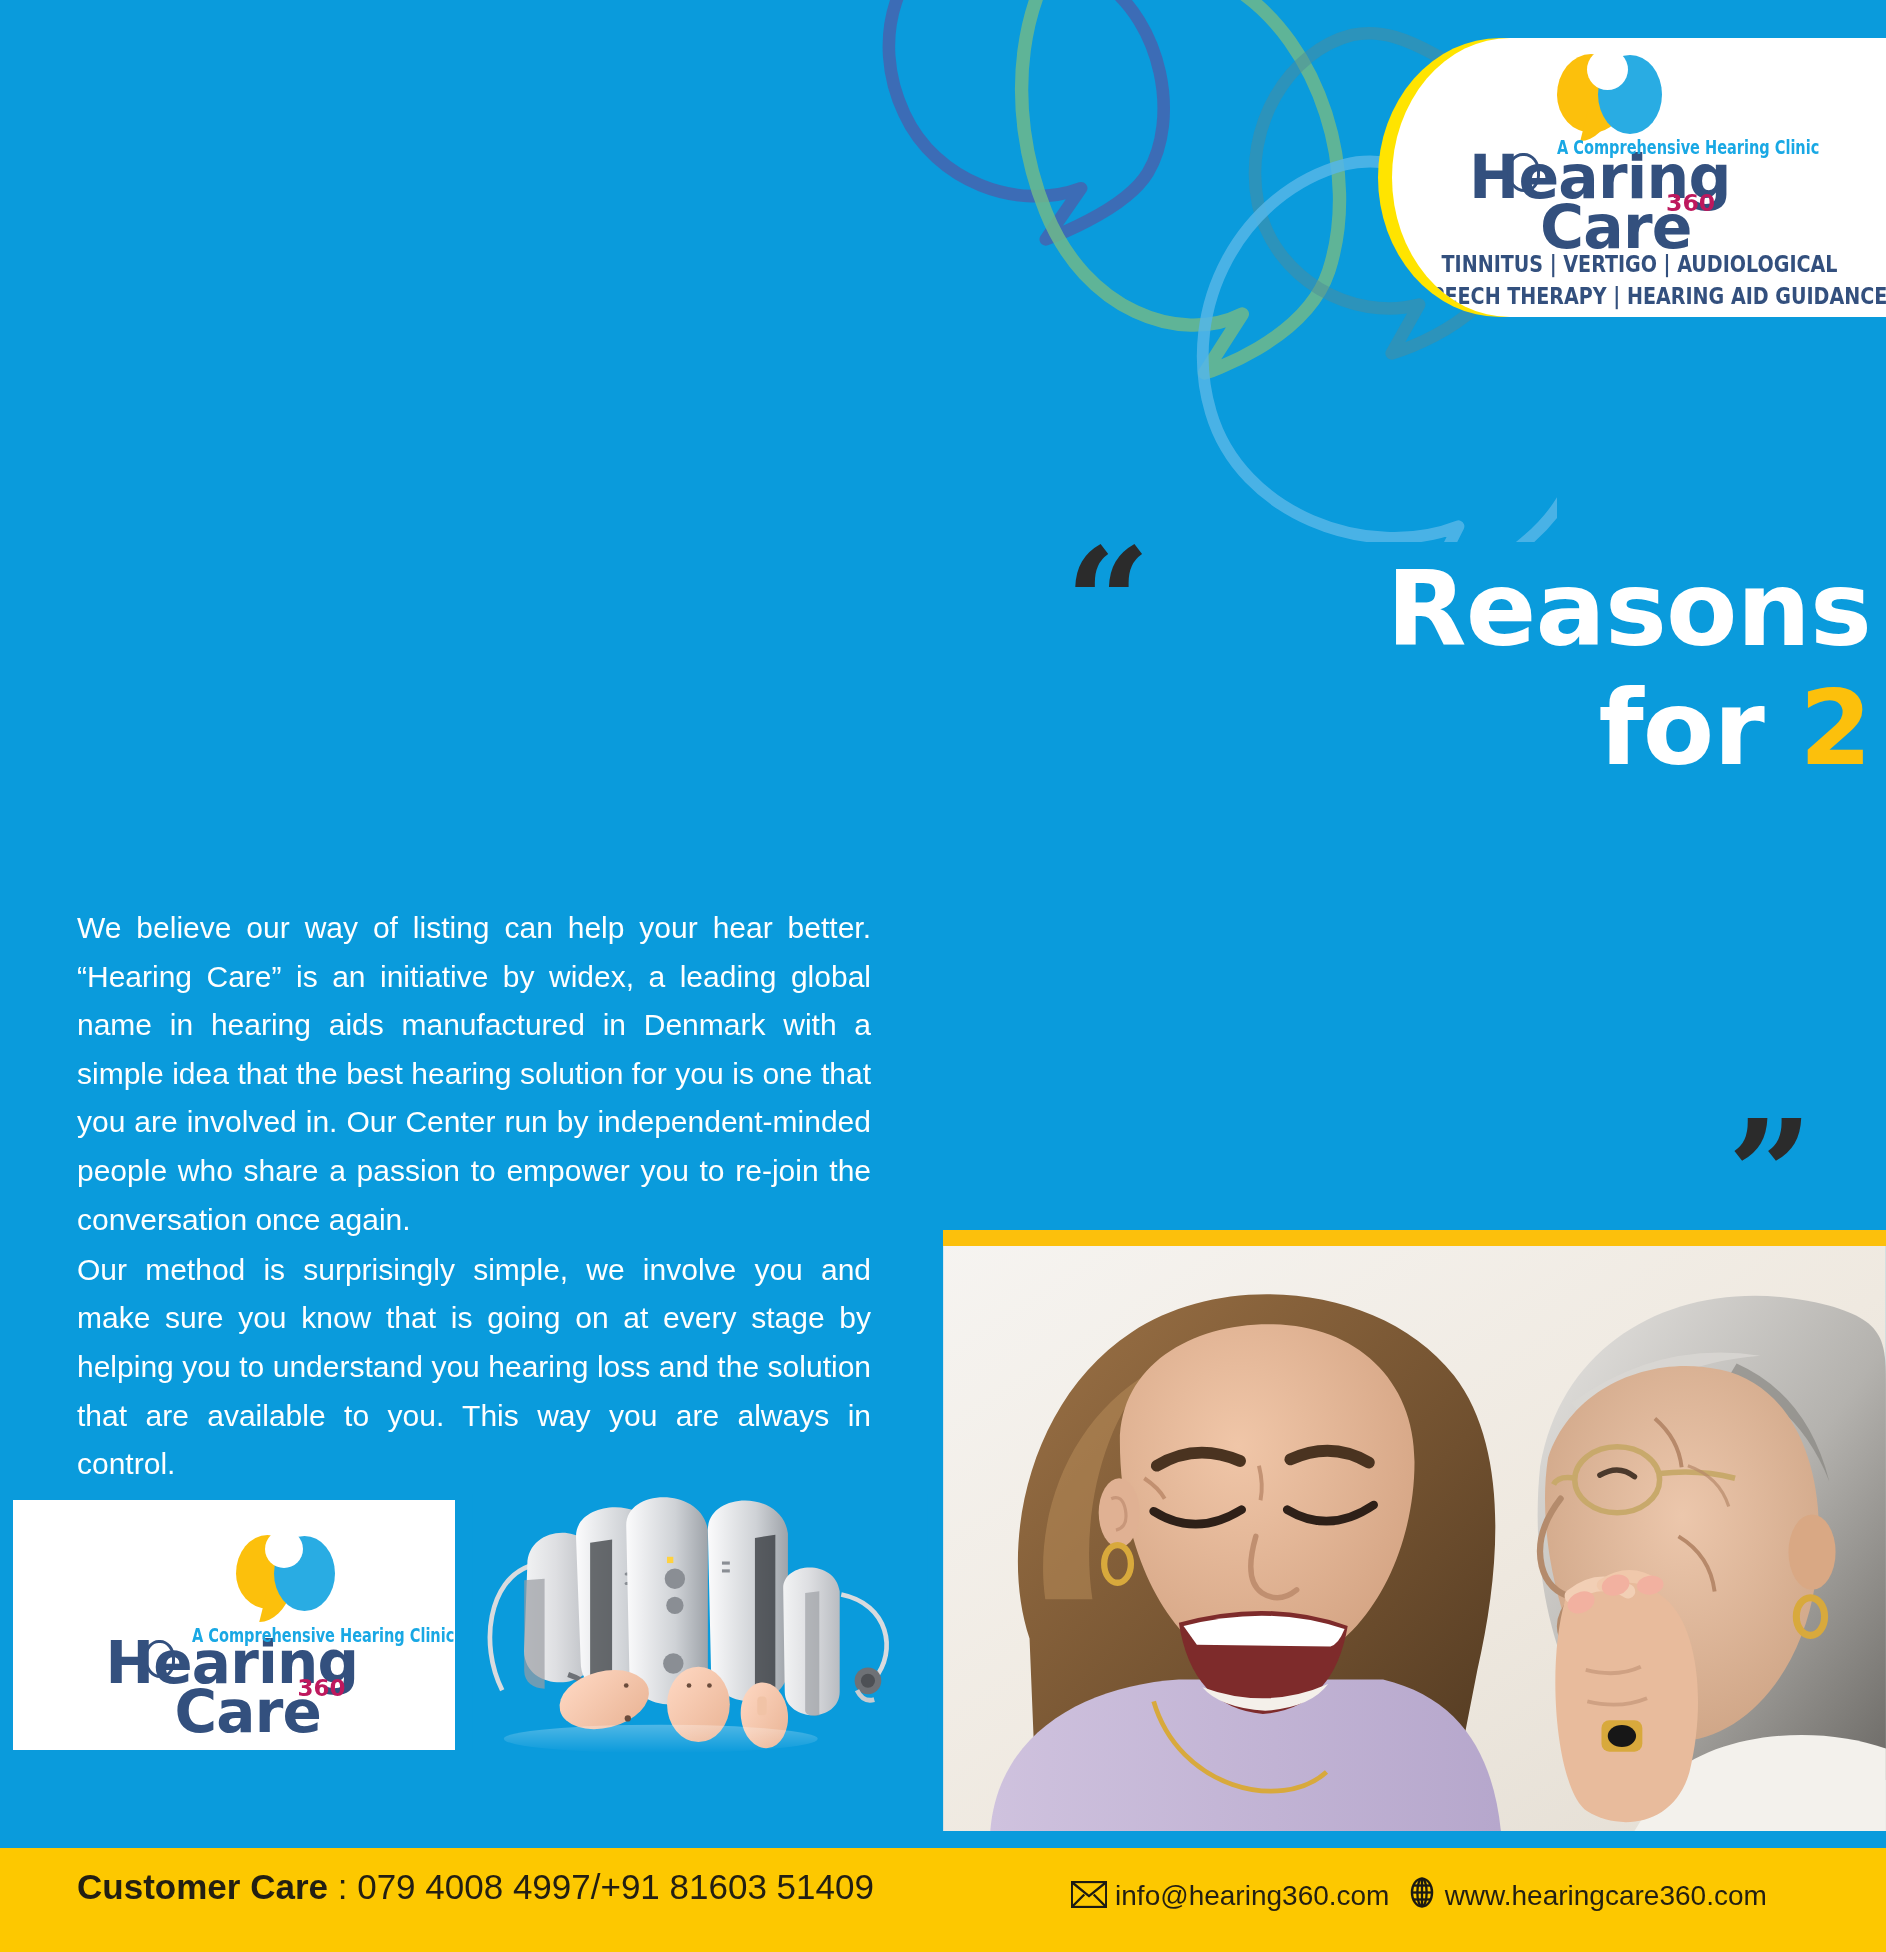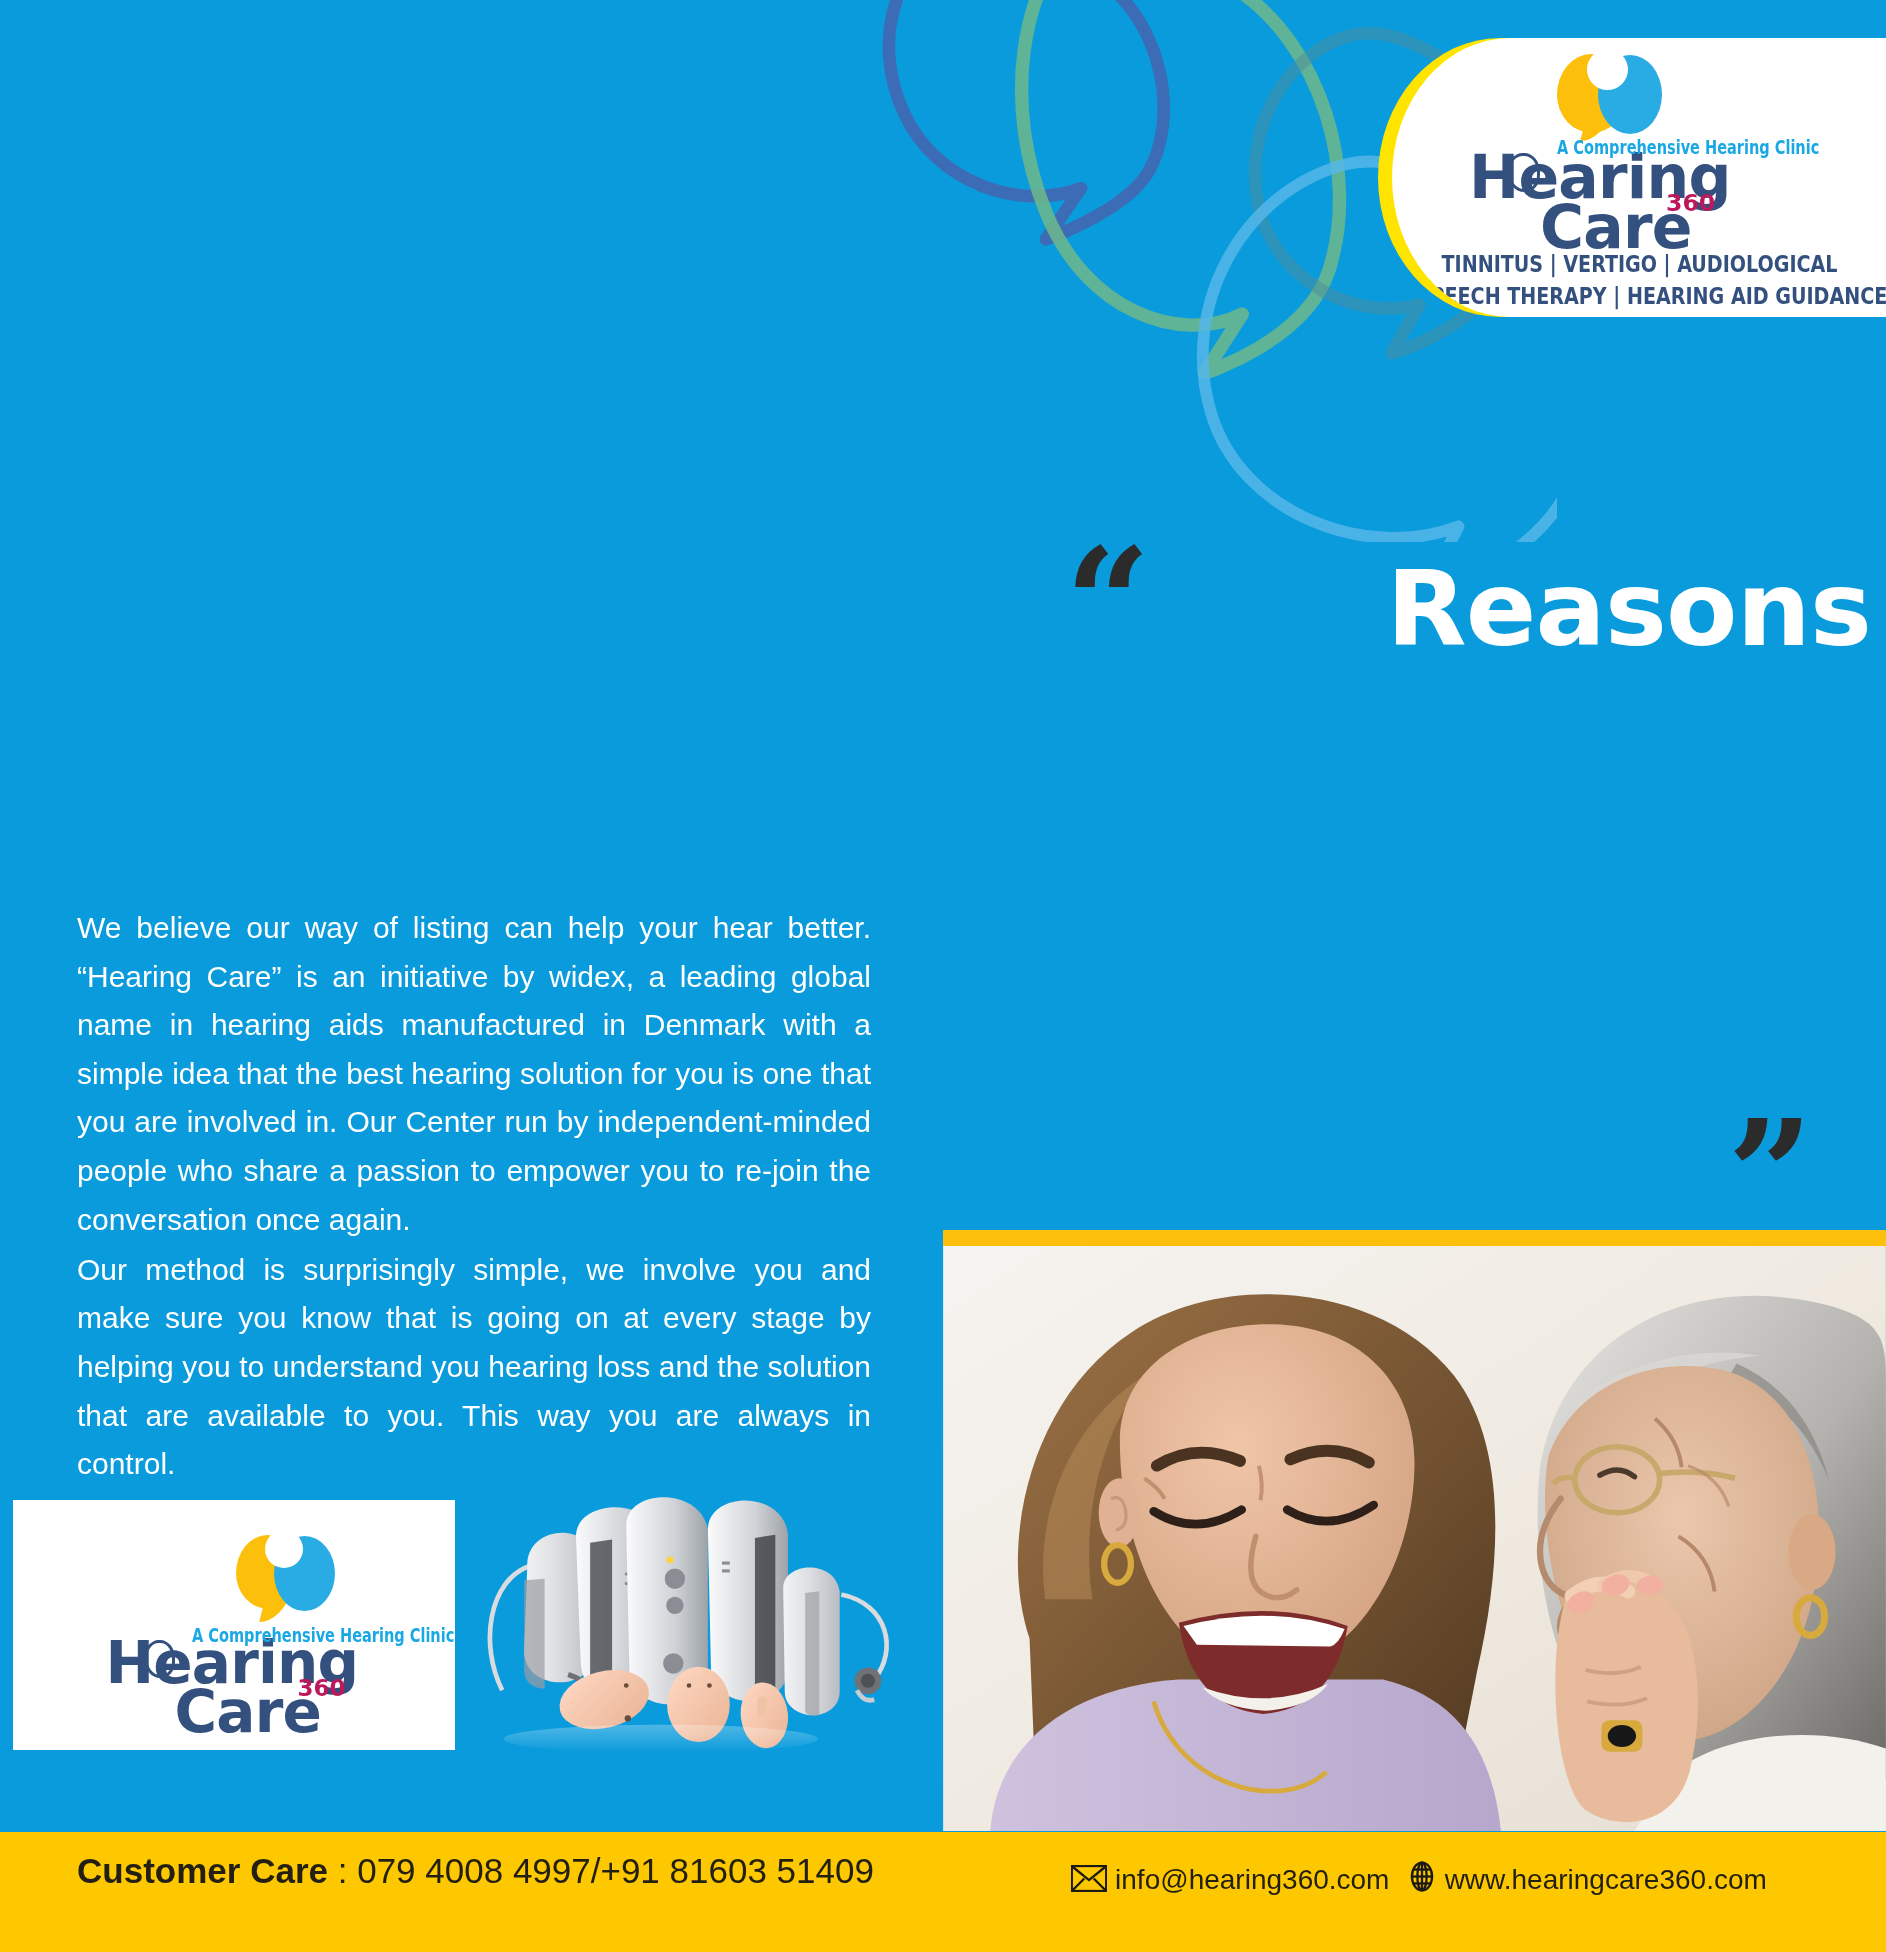--- a/index.html
+++ b/index.html
@@ -159,21 +159,21 @@
   }
   .photo-topbar {
     position: absolute; left: 943px; top: 1230px;
     width: 943px; height: 15.7px;
     background: #fcc00c; z-index: 3;
   }
 
   
   .footer {
     position: absolute; left: 0; bottom: 0;
-    width: 1887px; height: 120px;
+    width: 1887px; height: 104px;
     background: #fdc800;
     color: #231f12;
   }
   .footer-left {
     position: absolute; left: 0; top: 14px; width: 951px;
     text-align: center;
     font-family: "Liberation Sans Narrow", "Liberation Sans", sans-serif;
     font-size: 35px; line-height: 1.42;
   }
   .footer-right {
@@ -231,20 +231,23 @@
       <div class="logo-services" style="left:0; top:244px; width:100%; font-size:23.6px;">
         <span>SPEECH THERAPY | HEARING AID GUIDANCE</span>
       </div>
     </div>
   </div>
 
   <div class="q-open">“</div>
   <div class="headline">
     <div>
       <span>Reasons</span>
+    </div>
+    <div>
+      <span>for </span><span class="hl-num">2</span>
     </div>
   </div>
   <div class="q-close">„</div>
 
   <div class="body-copy">
     <p>We believe our way of listing can help your hear better. “Hearing Care” is an initiative by widex, a leading global name in hearing aids manufactured in Denmark with a simple idea that the best hearing solution for you is one that you are involved in. Our Center run by independent-minded people who share a passion to empower you to re-join the conversation once again.</p>
     <p>Our method is surprisingly simple, we involve you and make sure you know that is going on at every stage by helping you to understand you hearing loss and the solution that are available to you. This way you are always in control.</p>
   </div>
 
   <div class="logo-box">

